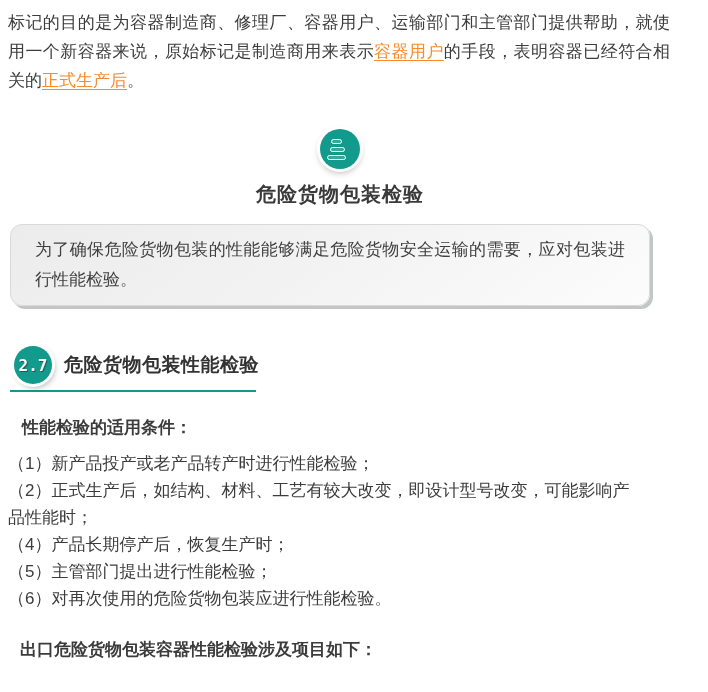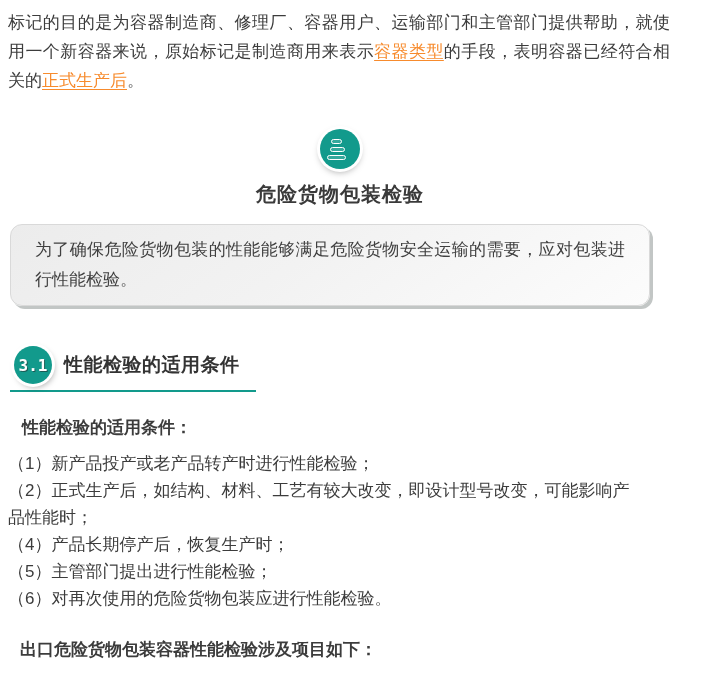--- a/index.html
+++ b/index.html
@@ -135,38 +135,38 @@
   .outro-heading {
     margin: 26px 0 0 20px;
     font-size: 17px;
     font-weight: bold;
     color: #3c3c3c;
   }
 </style>
 </head>
 <body>
 
-<p class="intro"><span>标记的目的是为容器制造商、修理厂、容器用户、运输部门和主管部门提供帮助，就使用一个新容器来说，原始标记是制造商用来表示</span><span class="link">容器类型</span><span>的手段，表明容器已经符合相关的</span><span class="link">正式生产后</span><span>。</span></p>
+<p class="intro"><span>标记的目的是为容器制造商、修理厂、容器用户、运输部门和主管部门提供帮助，就使用一个新容器来说，原始标记是制造商用来表示</span><span class="link">容器用户</span><span>的手段，表明容器已经符合相关的</span><span class="link">正式生产后</span><span>。</span></p>
 
 <div class="center-block">
   <span class="circle-icon">
     <span class="bar bar1"></span>
     <span class="bar bar2"></span>
     <span class="bar bar3"></span>
   </span>
   <div class="section-title">危险货物包装检验</div>
 </div>
 
 <div class="callout">
   <span>为了确保危险货物包装的性能能够满足危险货物安全运输的需要，应对包装进行性能检验。</span>
 </div>
 
 <div class="subsection">
-  <span class="badge">3.1</span>
-  <span class="subsection-title">性能检验的适用条件</span>
+  <span class="badge">2.7</span>
+  <span class="subsection-title">危险货物包装性能检验</span>
 </div>
 
 <div class="conditions">
   <p class="conditions-heading">性能检验的适用条件：</p>
   <p class="item">（1）新产品投产或老产品转产时进行性能检验；</p>
   <p class="item">（2）正式生产后，如结构、材料、工艺有较大改变，即设计型号改变，可能影响产品性能时；</p>
   <p class="item">（4）产品长期停产后，恢复生产时；</p>
   <p class="item">（5）主管部门提出进行性能检验；</p>
   <p class="item">（6）对再次使用的危险货物包装应进行性能检验。</p>
 </div>

